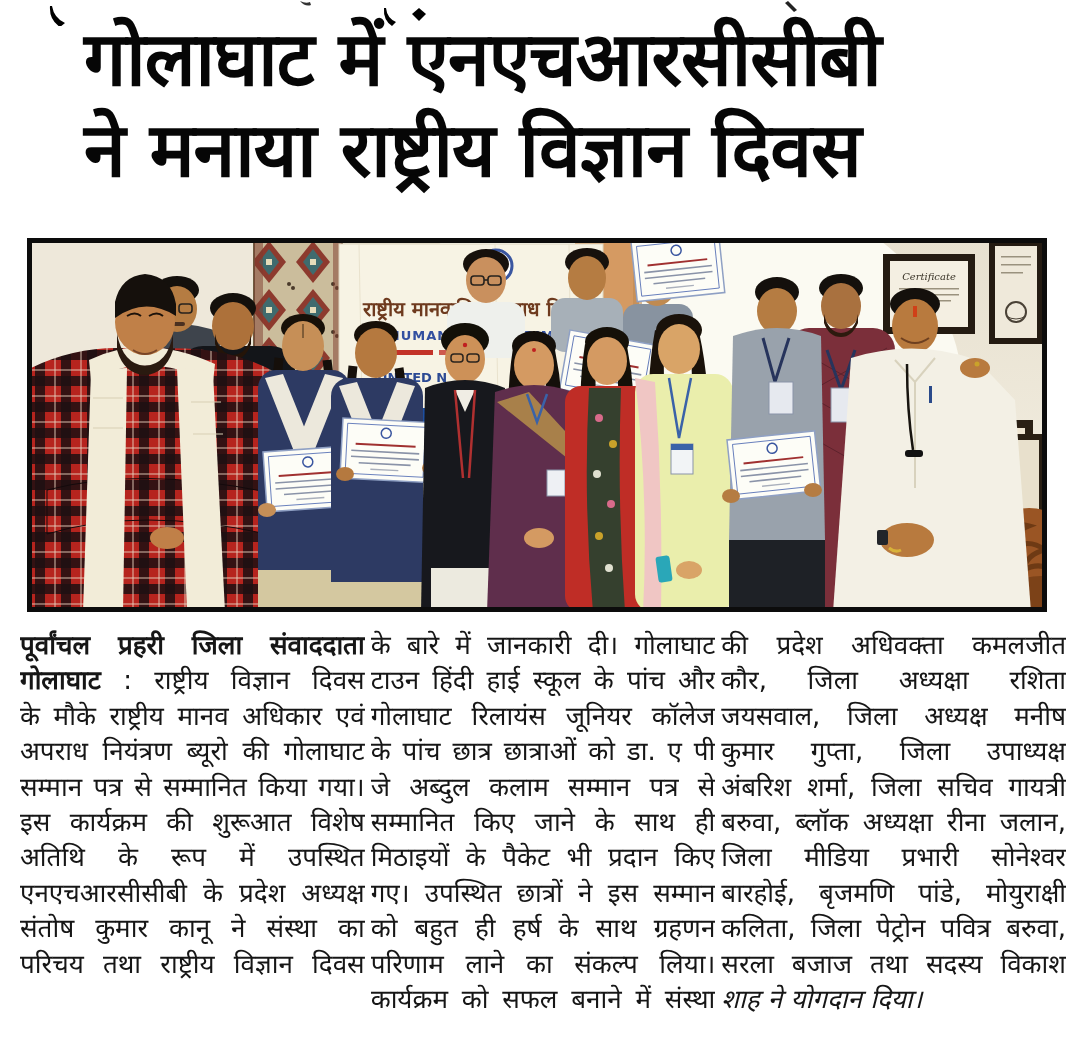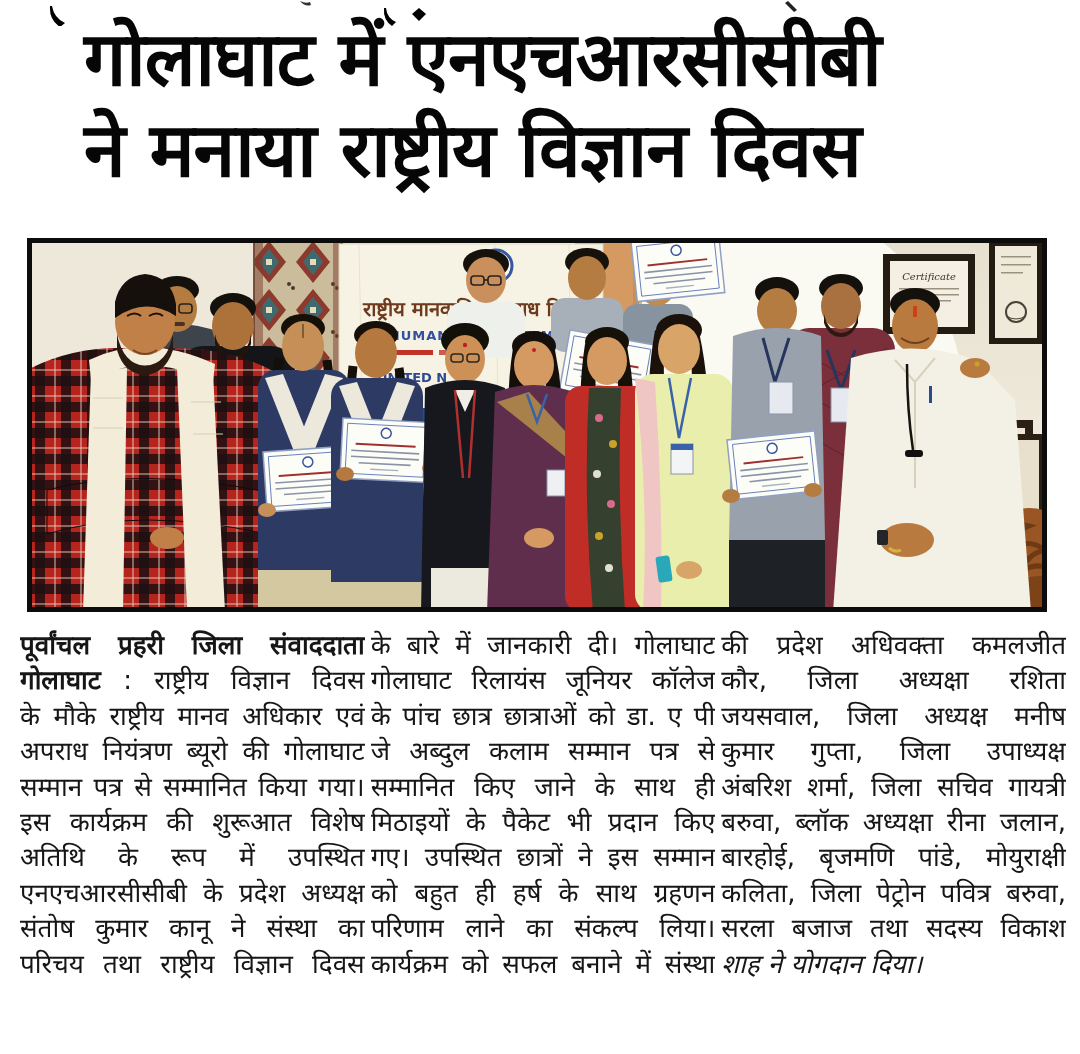--- a/index.html
+++ b/index.html
@@ -354,35 +354,37 @@
     <div class="jline">अपराध नियंत्रण ब्यूरो की गोलाघाट</div>
     <div class="jline">सम्मान पत्र से सम्मानित किया गया।</div>
     <div class="jline">इस कार्यक्रम की शुरूआत विशेष</div>
     <div class="jline">अतिथि के रूप में उपस्थित</div>
     <div class="jline">एनएचआरसीसीबी के प्रदेश अध्यक्ष</div>
     <div class="jline">संतोष कुमार कानू ने संस्था का</div>
     <div class="jline">परिचय तथा राष्ट्रीय विज्ञान दिवस</div>
   </div>
   <div class="col">
     <div class="jline">के बारे में जानकारी दी। गोलाघाट</div>
+    <div class="jline">टाउन हिंदी हाई स्कूल के पांच और</div>
     <div class="jline">गोलाघाट रिलायंस जूनियर कॉलेज</div>
     <div class="jline">के पांच छात्र छात्राओं को डा. ए पी</div>
     <div class="jline">जे अब्दुल कलाम सम्मान पत्र से</div>
     <div class="jline">सम्मानित किए जाने के साथ ही</div>
     <div class="jline">मिठाइयों के पैकेट भी प्रदान किए</div>
     <div class="jline">गए। उपस्थित छात्रों ने इस सम्मान</div>
     <div class="jline">को बहुत ही हर्ष के साथ ग्रहणन</div>
     <div class="jline">परिणाम लाने का संकल्प लिया।</div>
     <div class="jline">कार्यक्रम को सफल बनाने में संस्था</div>
   </div>
   <div class="col">
     <div class="jline">की प्रदेश अधिवक्ता कमलजीत</div>
     <div class="jline">कौर, जिला अध्यक्षा रशिता</div>
     <div class="jline">जयसवाल, जिला अध्यक्ष मनीष</div>
     <div class="jline">कुमार गुप्ता, जिला उपाध्यक्ष</div>
     <div class="jline">अंबरिश शर्मा, जिला सचिव गायत्री</div>
     <div class="jline">बरुवा, ब्लॉक अध्यक्षा रीना जलान,</div>
+    <div class="jline">जिला मीडिया प्रभारी सोनेश्वर</div>
     <div class="jline">बारहोई, बृजमणि पांडे, मोयुराक्षी</div>
     <div class="jline">कलिता, जिला पेट्रोन पवित्र बरुवा,</div>
     <div class="jline">सरला बजाज तथा सदस्य विकाश</div>
     <div class="jline endline">शाह ने योगदान दिया।</div>
   </div>
 </div>
 
 </body></html>

